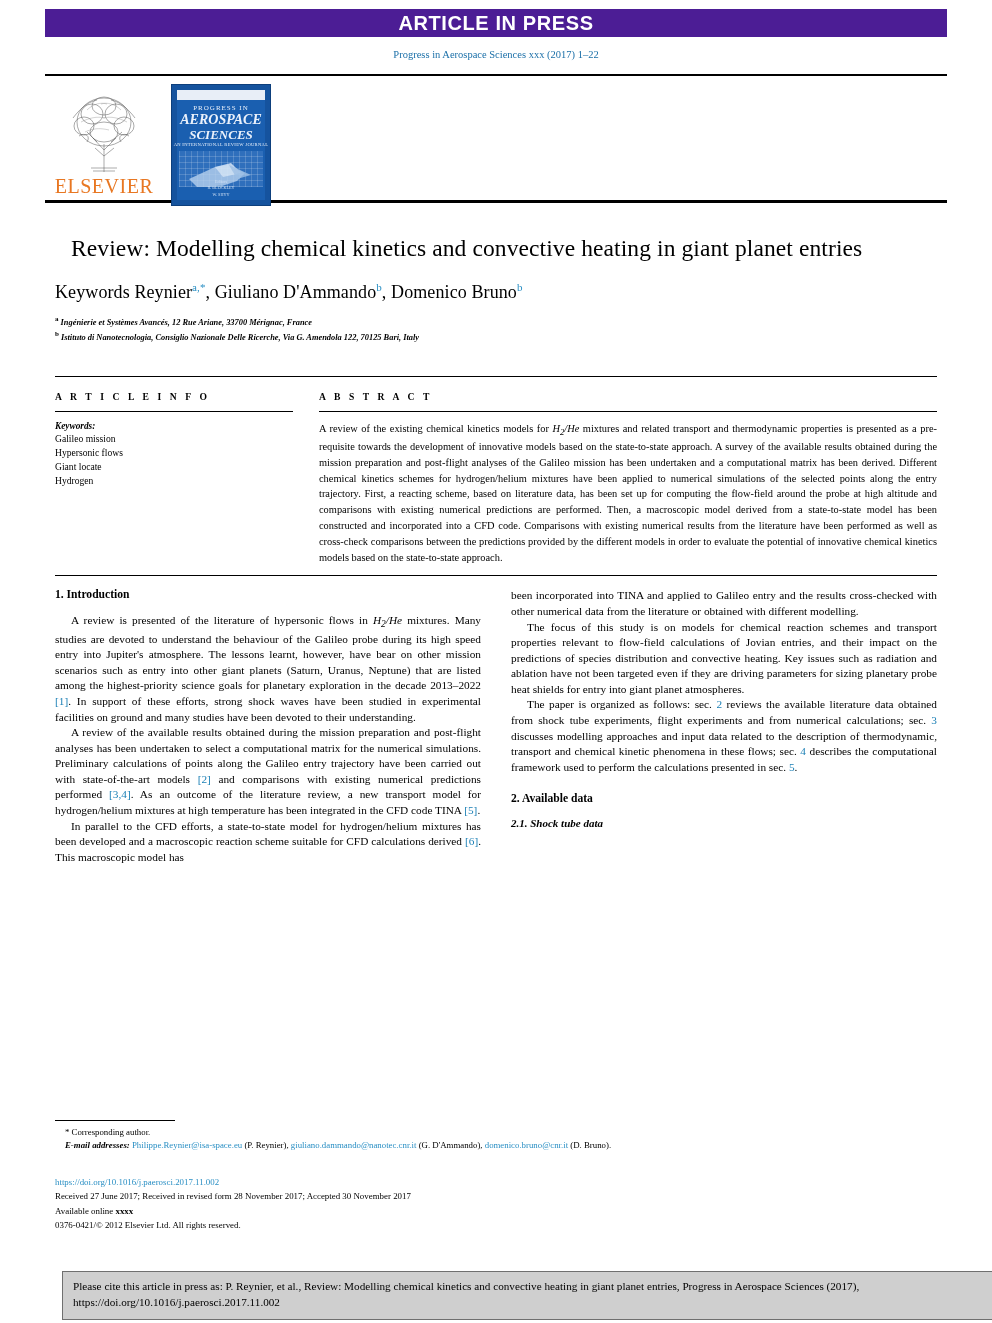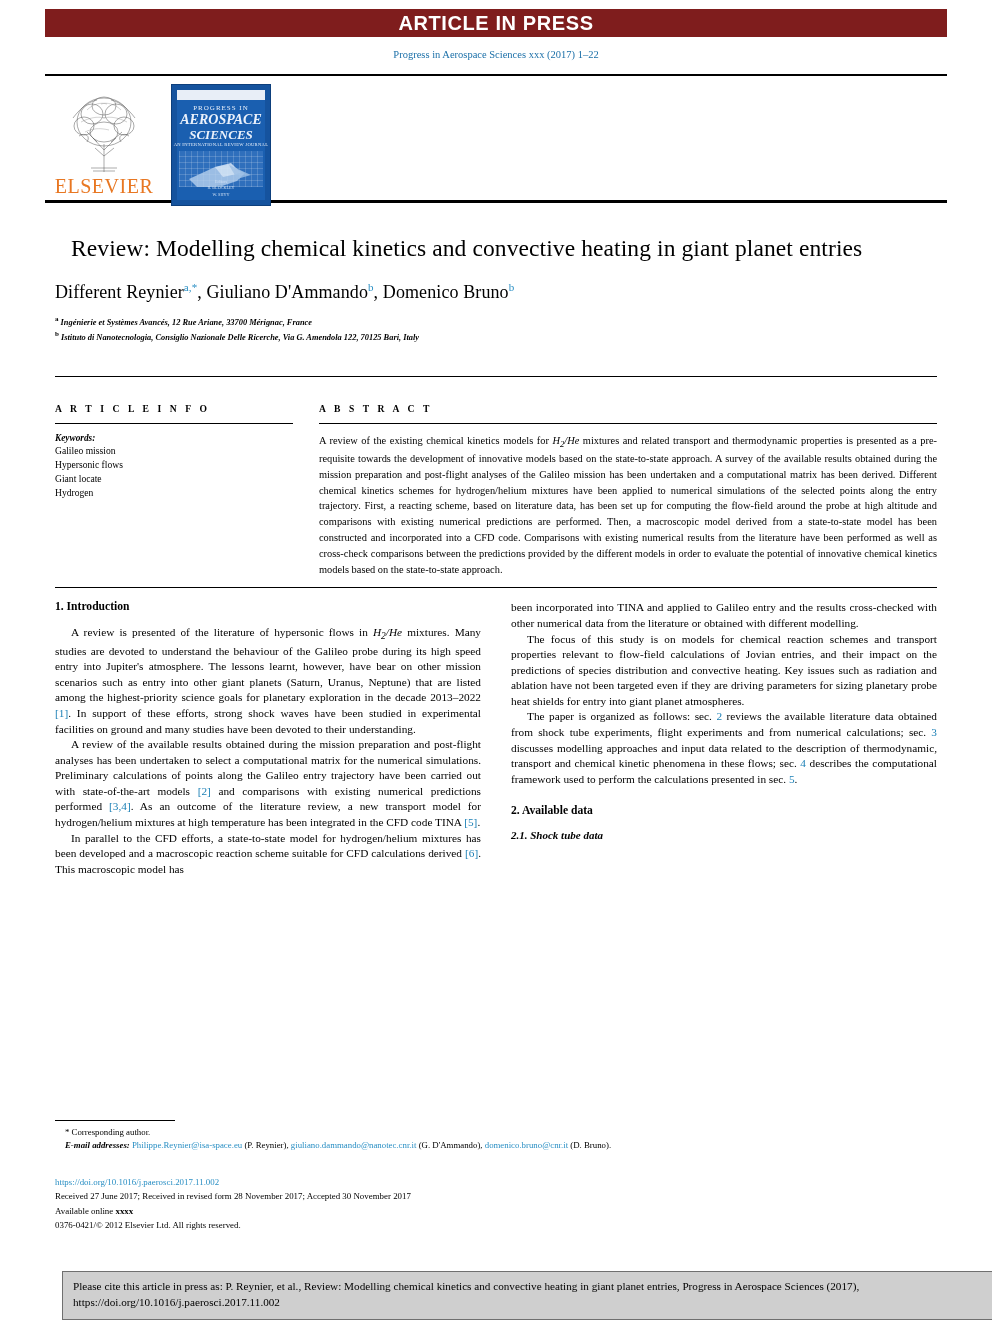--- a/index.html
+++ b/index.html
@@ -19,21 +19,21 @@
     position: relative;
     width: 992px;
     height: 1323px;
     box-sizing: border-box;
     padding: 0;
   }
 
   
   .aip-banner {
     margin: 9px 45px 12px 45px;
-    background: #7f1d1d;
+    background: #4c1d95;
     height: 28px;
     display: flex;
     align-items: center;
     justify-content: center;
   }
   .aip-banner span {
     font-family: "Liberation Sans", sans-serif;
     font-weight: bold;
     font-size: 20px;
     letter-spacing: 0.6px;
@@ -217,21 +217,21 @@
     font-style: normal;
     font-size: 7px;
   }
 
   
   .info-abstract {
     margin: 32px 55px 0 55px;
     display: flex;
     gap: 26px;
     border-top: 0.8px solid #000;
-    padding-top: 12px;
+    padding-top: 0;
   }
   .col-info {
     flex: 0 0 238px;
     width: 238px;
   }
   .col-abstract {
     flex: 1 1 auto;
   }
   .sec-label {
     font-family: "Liberation Serif", serif;
@@ -419,21 +419,21 @@
       </div>
 
     </div>
   </div>
   <div class="masthead-rule"></div>
 
   <div class="title-block">
     <h1 class="paper-title">Review: Modelling chemical kinetics and convective heating in giant planet entries</h1>
 
     <div class="authors">
-      <span>Different Reynier</span><sup>a,*</sup>,
+      <span>Keywords Reynier</span><sup>a,*</sup>,
       <span>Giuliano D'Ammando</span><sup>b</sup>,
       <span>Domenico Bruno</span><sup>b</sup>
     </div>
 
     <div class="affiliations">
       <div>
         <sup>a</sup>
         <span>Ingénierie et Systèmes Avancés, 12 Rue Ariane, 33700 Mérignac, France</span>
       </div>
       <div>

